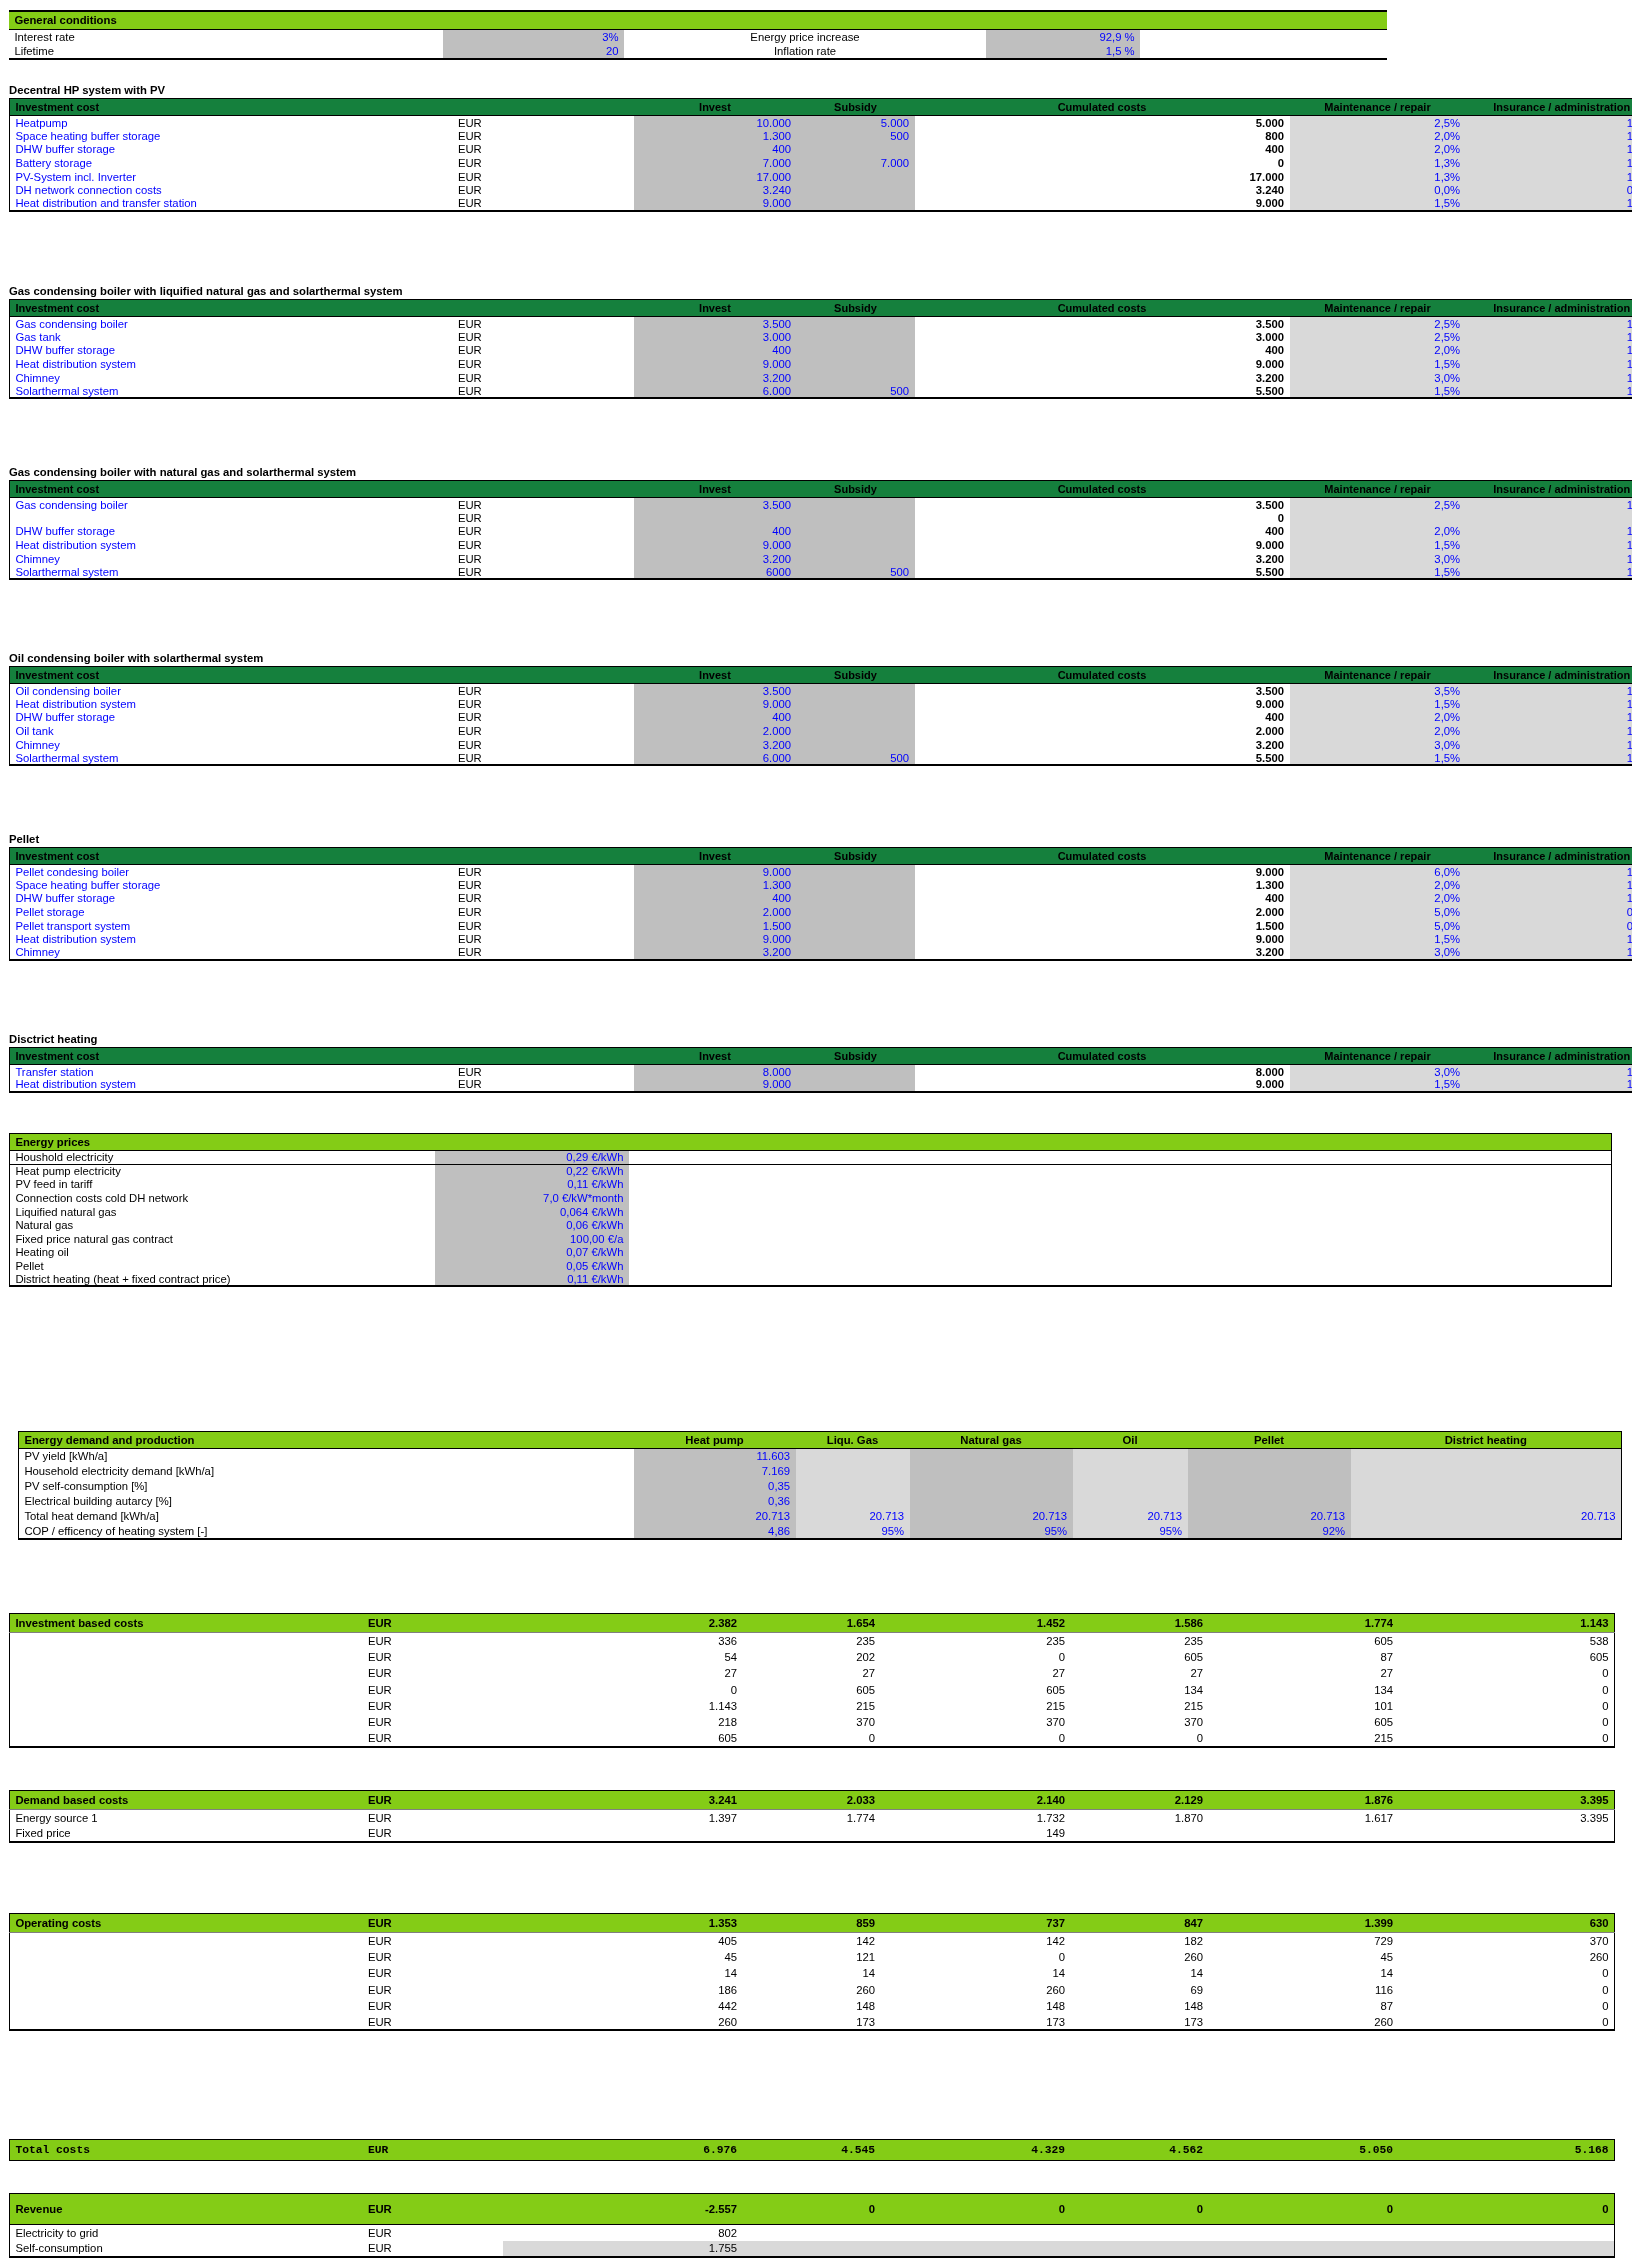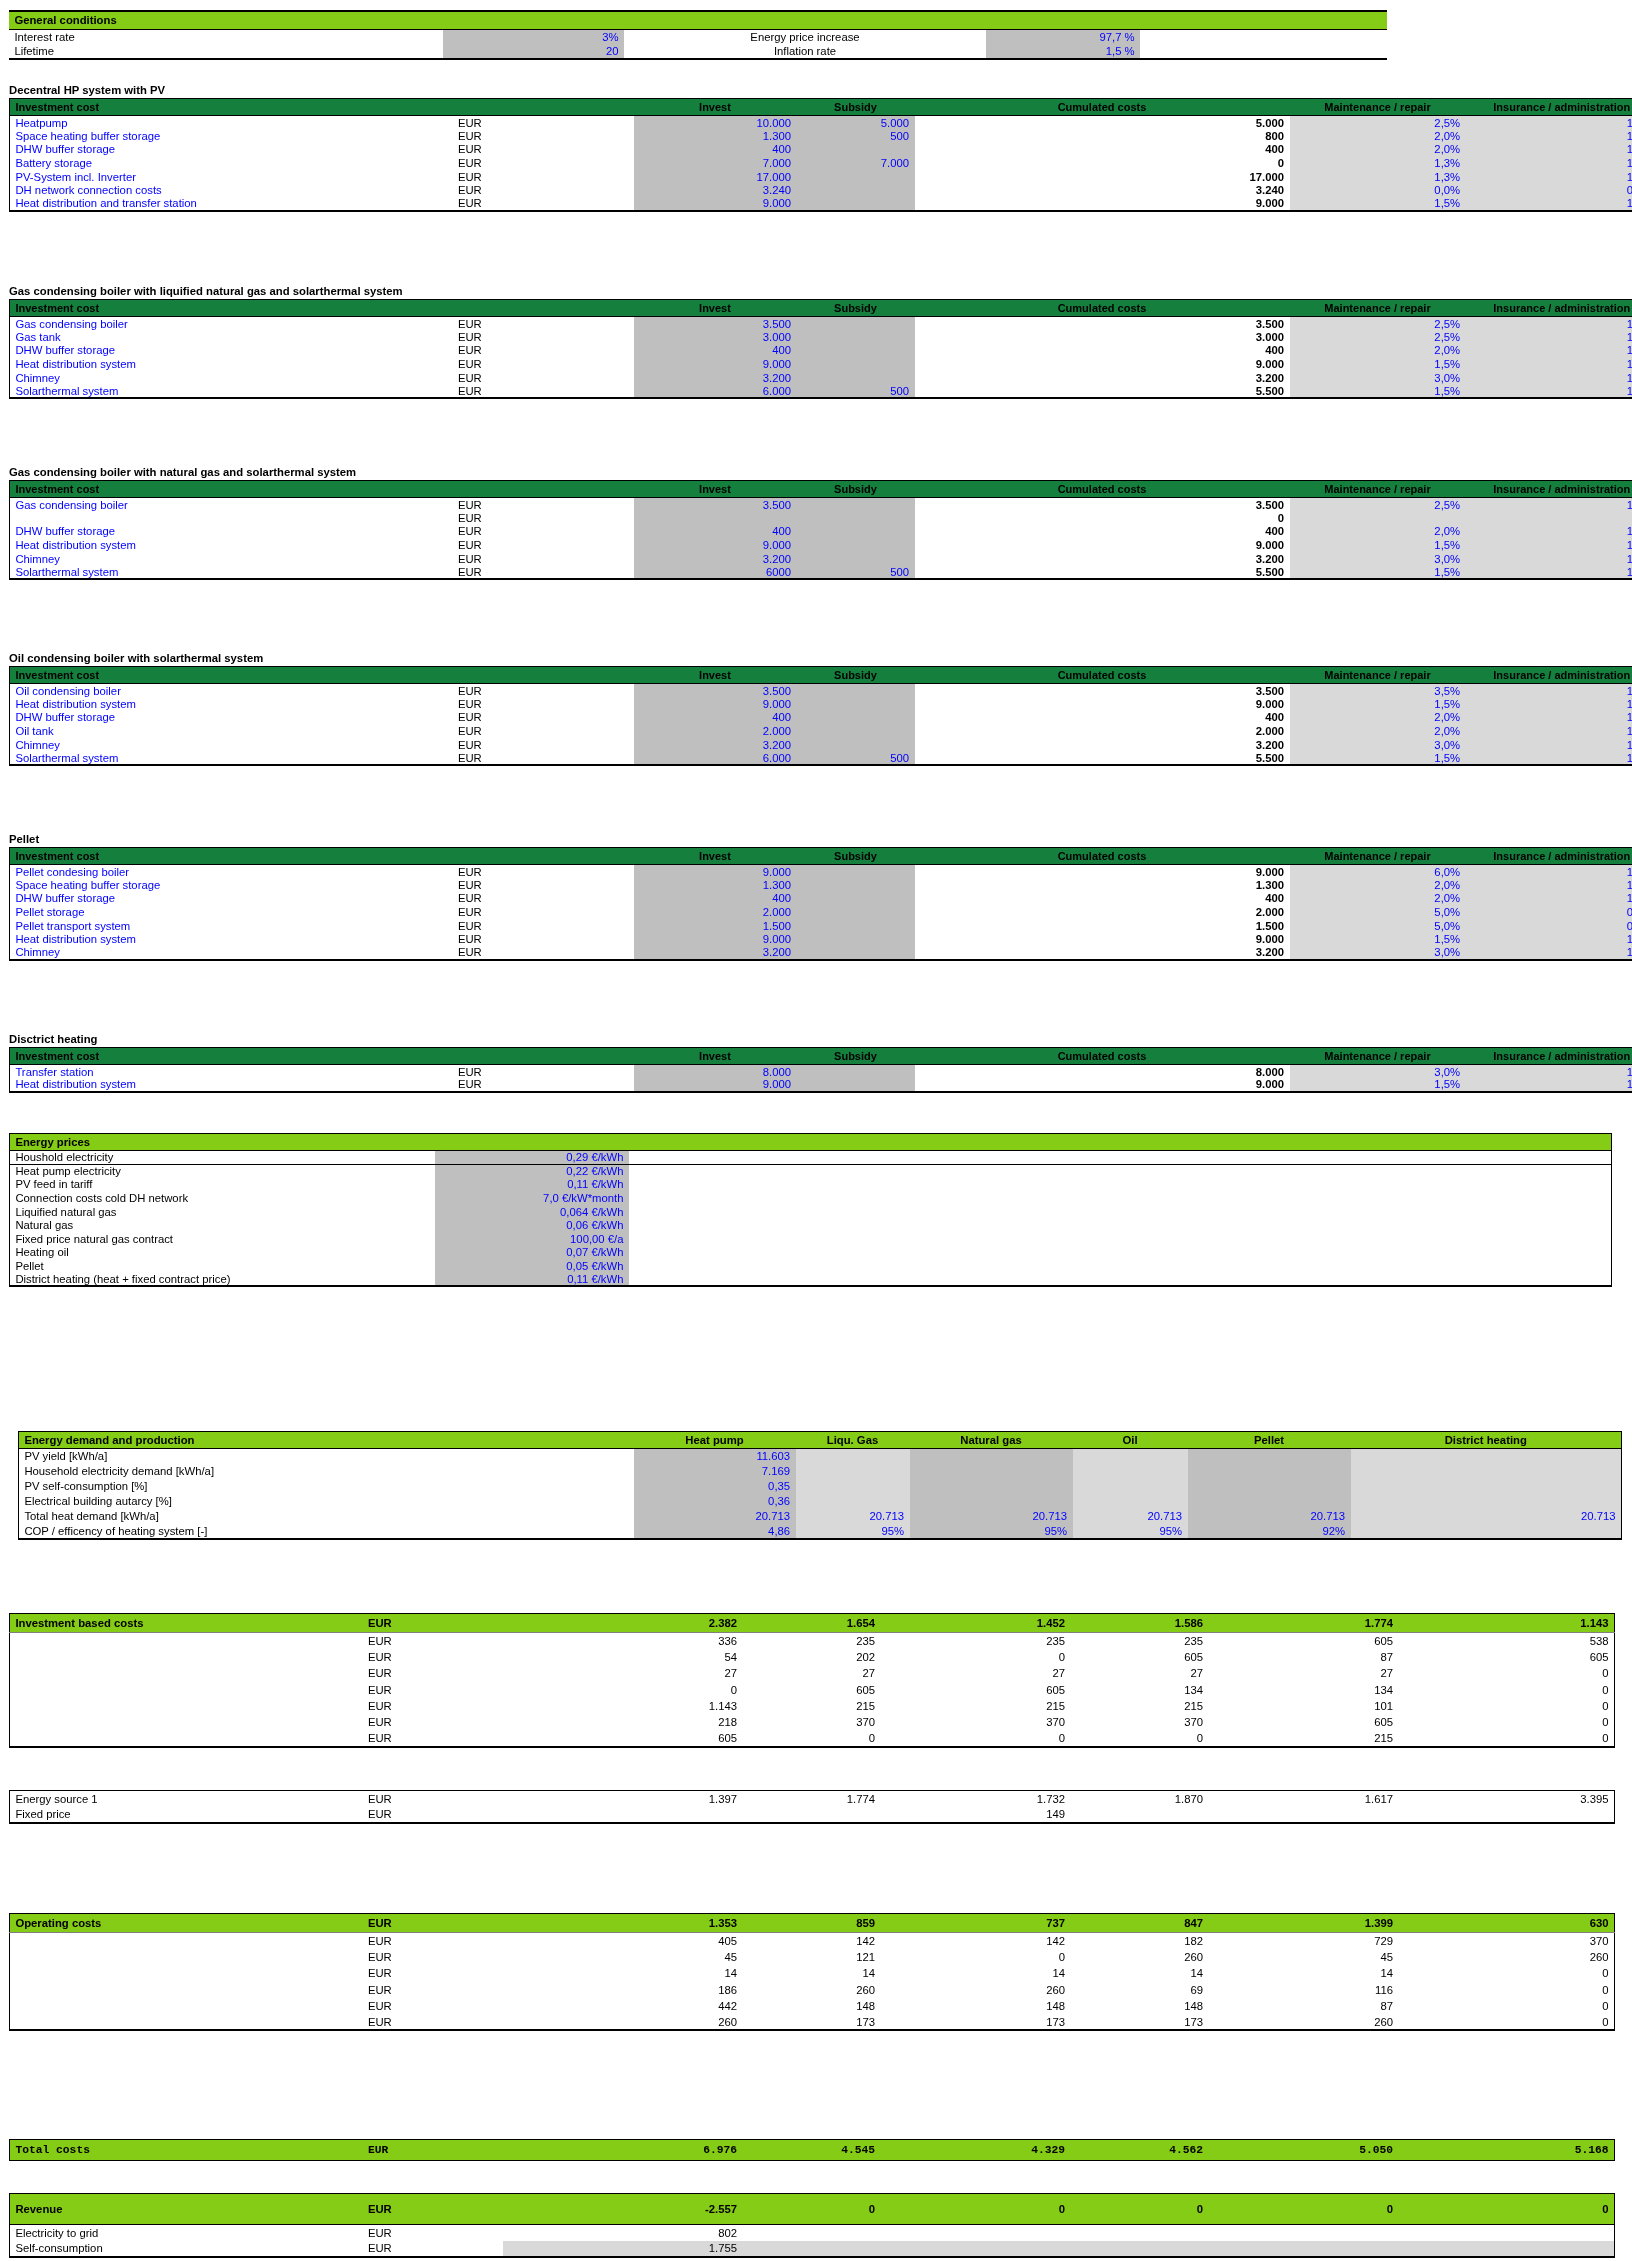--- a/index.html
+++ b/index.html
@@ -77,21 +77,21 @@
           <col style="width:247px">
       </colgroup>
       <tbody>
           <tr class="bt-thick bb-thin">
         <td class="hdrbg l bold" colspan="5" style="height:18px;">General conditions</td>
       </tr>
       <tr class="">
         <td class="l">Interest rate</td>
         <td class="greydark r blue">3%</td>
         <td class="c">Energy price increase</td>
-        <td class="greydark r blue">97,7 %</td>
+        <td class="greydark r blue">92,9 %</td>
         <td></td>
       </tr>
       <tr class="bb-thick">
         <td class="l">Lifetime</td>
         <td class="greydark r blue">20</td>
         <td class="c">Inflation rate</td>
         <td class="greydark r blue">1,5 %</td>
         <td></td>
       </tr>
     </tbody>
@@ -808,20 +808,30 @@
             <col style="width:353px">
             <col style="width:140px">
             <col style="width:240px">
             <col style="width:138px">
             <col style="width:190px">
             <col style="width:138px">
             <col style="width:190px">
             <col style="width:216px">
           </colgroup>
           <tbody>
+            <tr class="hdrbg bb-med">
+              <td class="l bold" style="height:19px;">Demand based costs</td>
+              <td class="l bold">EUR</td>
+              <td class="r bold">3.241</td>
+              <td class="r bold">2.033</td>
+              <td class="r bold">2.140</td>
+              <td class="r bold">2.129</td>
+              <td class="r bold">1.876</td>
+              <td class="r bold">3.395</td>
+            </tr>
             <tr class="">
               <td class="l" style="height:13.6px;">Energy source 1</td>
               <td class="l">EUR</td>
               <td class="r black">1.397</td>
               <td class="r black">1.774</td>
               <td class="r black">1.732</td>
               <td class="r black">1.870</td>
               <td class="r black">1.617</td>
               <td class="r black">3.395</td>
             </tr>

